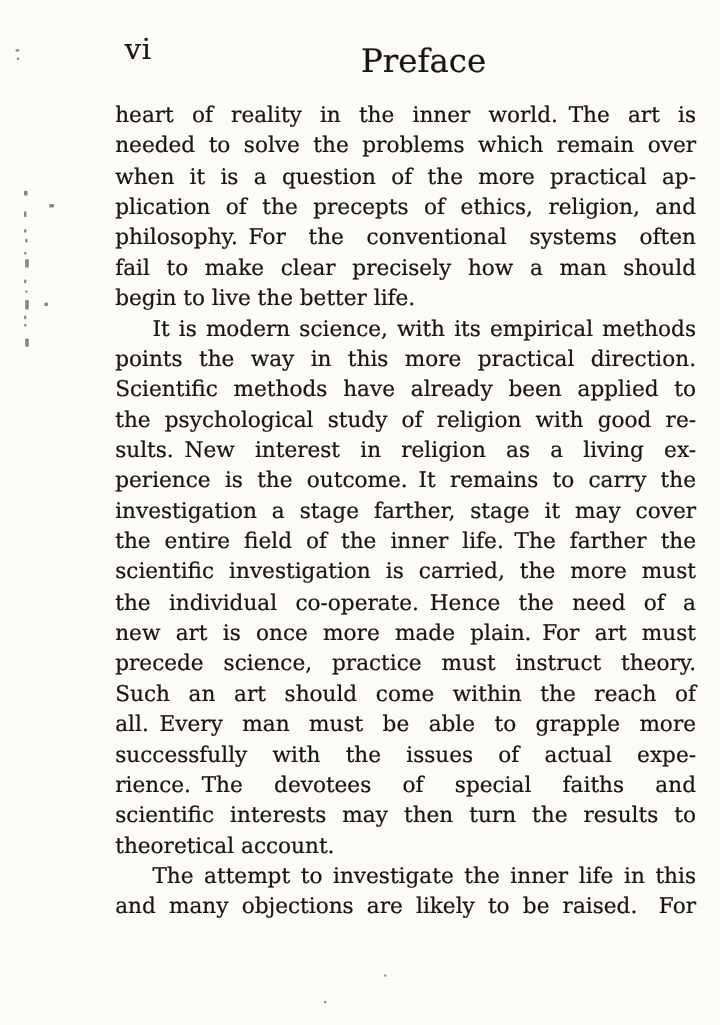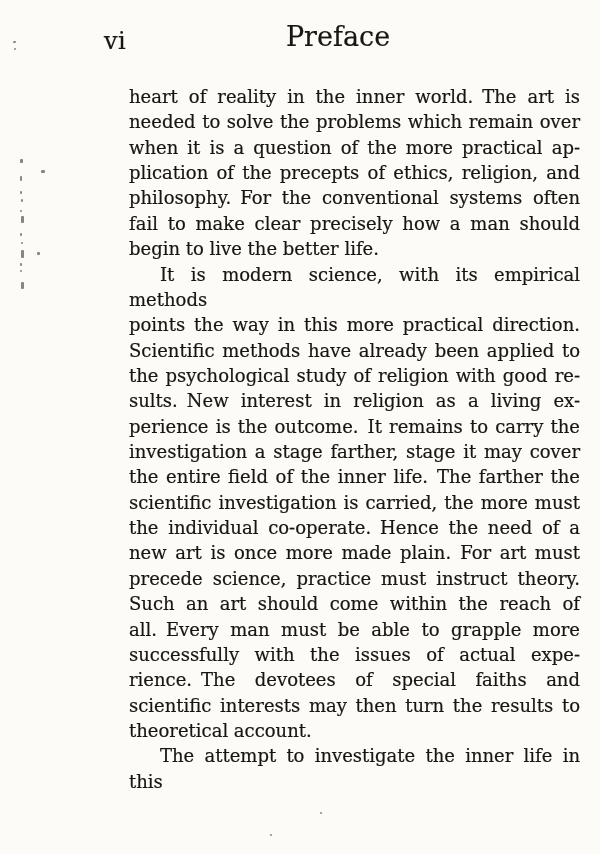--- a/index.html
+++ b/index.html
@@ -27,42 +27,41 @@
     top: 29px;
     font-size: 24px;
     line-height: 24px;
     letter-spacing: 0.5px;
   }
   .running-title {
     position: absolute;
     left: 96px;
     top: 20px;
     width: 484px;
-    margin: 0;
+    margin: 15px;
     font-size: 27px;
     font-weight: normal;
     line-height: 34px;
     text-align: center;
   }
   .textcol {
     position: absolute;
     left: 96px;
     top: 84px;
     width: 484px;
     font-size: 18px;
     line-height: 25.36px;
   }
   .para {
     margin: 0;
     padding: 0;
   }
   .ln {
     text-align: justify;
     text-align-last: justify;
-    margin-left: 33px;
   }
   .ln.end {
     text-align-last: left;
   }
   .ln.ind {
     text-indent: 31px;
   }
   .speck {
     position: absolute;
     background: #4a463f;
@@ -108,20 +107,21 @@
       <div class="ln">Such an art should come within the reach of</div>
       <div class="ln">all. Every man must be able to grapple more</div>
       <div class="ln">successfully with the issues of actual expe-</div>
       <div class="ln">rience. The devotees of special faiths and</div>
       <div class="ln">scientific interests may then turn the results to</div>
       <div class="ln end">theoretical account.</div>
     </div>
 
     <div class="para">
       <div class="ln ind">The attempt to investigate the inner life in this</div>
+      <div class="ln">and many objections are likely to be raised. For</div>
     </div>
 
   </main>
 
   <div class="speck" style="left:13px;top:41px;width:3px;height:2px"></div>
   <div class="speck" style="left:14px;top:48px;width:2px;height:2px"></div>
   <div class="speck" style="left:20px;top:159px;width:3px;height:4px"></div>
   <div class="speck" style="left:41px;top:170px;width:4px;height:3px"></div>
   <div class="speck" style="left:20px;top:176px;width:2px;height:5px"></div>
   <div class="speck" style="left:20px;top:191px;width:2px;height:3px"></div>

